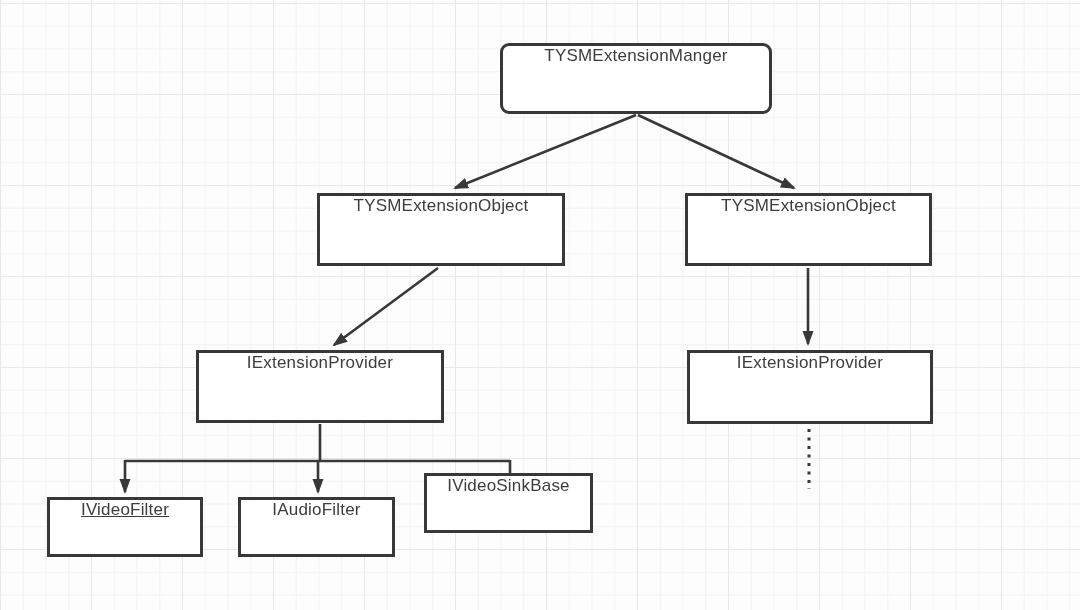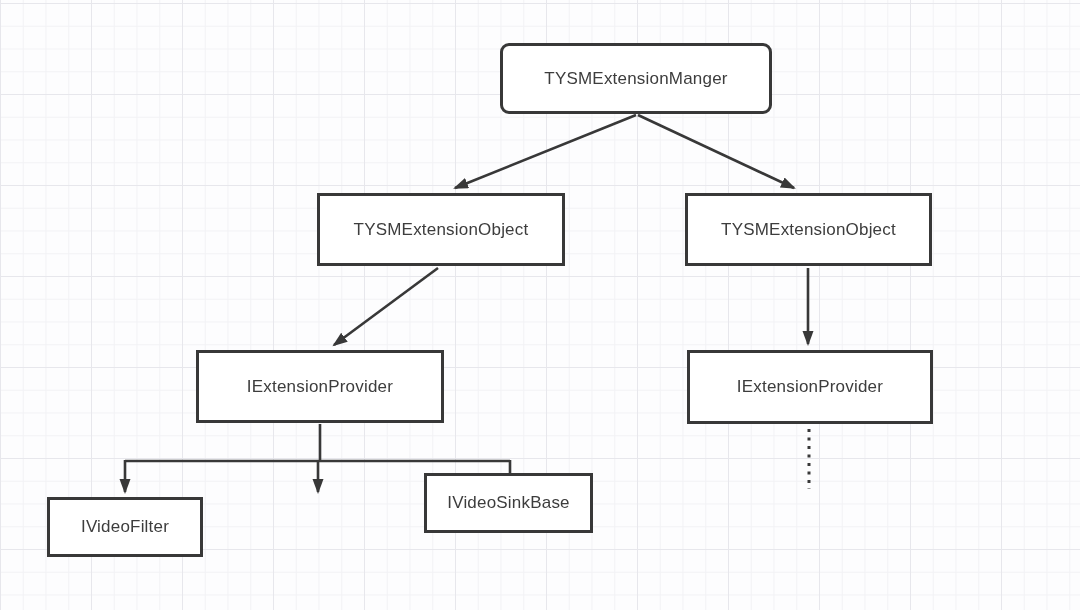--- a/index.html
+++ b/index.html
@@ -29,35 +29,34 @@
     height: 610px;
   }
   .node {
     position: absolute;
     box-sizing: border-box;
     background: #ffffff;
     border: 3px solid #383838;
     color: #3d3d3d;
     font-size: 17px;
     display: flex;
-    align-items: center;
     justify-content: center;
     text-align: center;
     white-space: nowrap;
     letter-spacing: 0.2px;
   }
   .node.rounded { border-radius: 9px; }
 
   
   #n-manager        { left: 500px; top: 43px;  width: 272px; height: 71px; }
   #n-object-left    { left: 317px; top: 193px; width: 248px; height: 73px; }
   #n-object-right   { left: 685px; top: 193px; width: 247px; height: 73px; }
   #n-provider-left  { left: 196px; top: 350px; width: 248px; height: 73px; }
   #n-provider-right { left: 687px; top: 350px; width: 246px; height: 74px; }
-  #n-video-filter   { left: 47px;  top: 497px; width: 156px; height: 60px; }
+  #n-video-filter   { left: 47px;  top: 497px; width: 156px; height: 60px; text-decoration: underline; }
   #n-audio-filter   { left: 238px; top: 497px; width: 157px; height: 60px; }
   #n-video-sink     { left: 424px; top: 473px; width: 169px; height: 60px; }
 </style>
 </head>
 <body>
 
 <div class="canvas">
 
   <svg class="edges" viewBox="0 0 1080 610" xmlns="http://www.w3.org/2000/svg">
     <defs>
@@ -100,18 +99,21 @@
   </div>
 
   <div class="node" id="n-provider-right">
     <span>IExtensionProvider</span>
   </div>
 
   <div class="node" id="n-video-filter">
     <span>IVideoFilter</span>
   </div>
 
+  <div class="node" id="n-audio-filter">
+    <span>IAudioFilter</span>
+  </div>
 
   <div class="node" id="n-video-sink">
     <span>IVideoSinkBase</span>
   </div>
 
 </div>
 
 </body></html>

